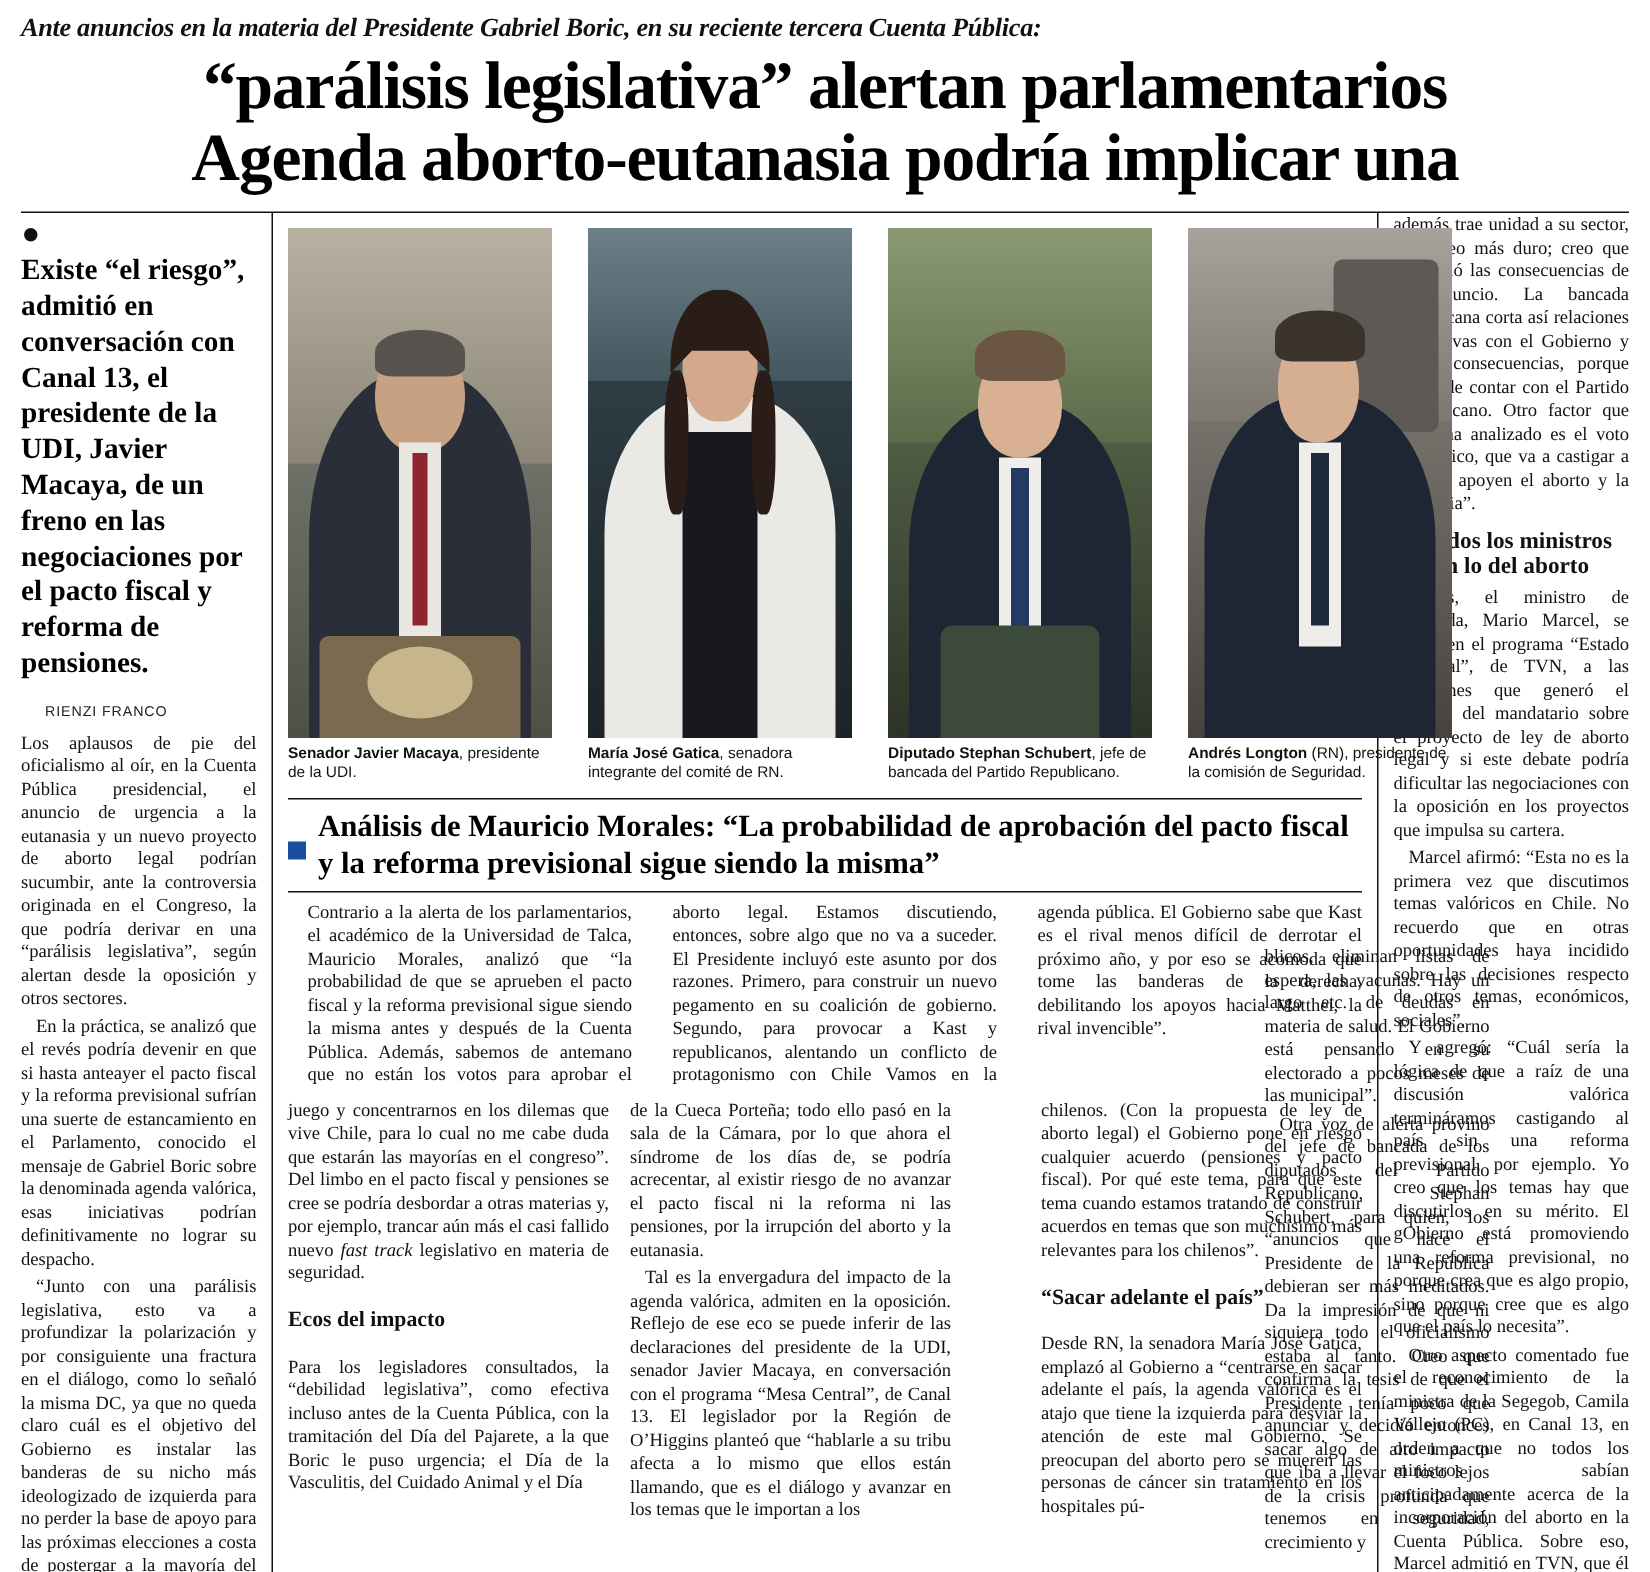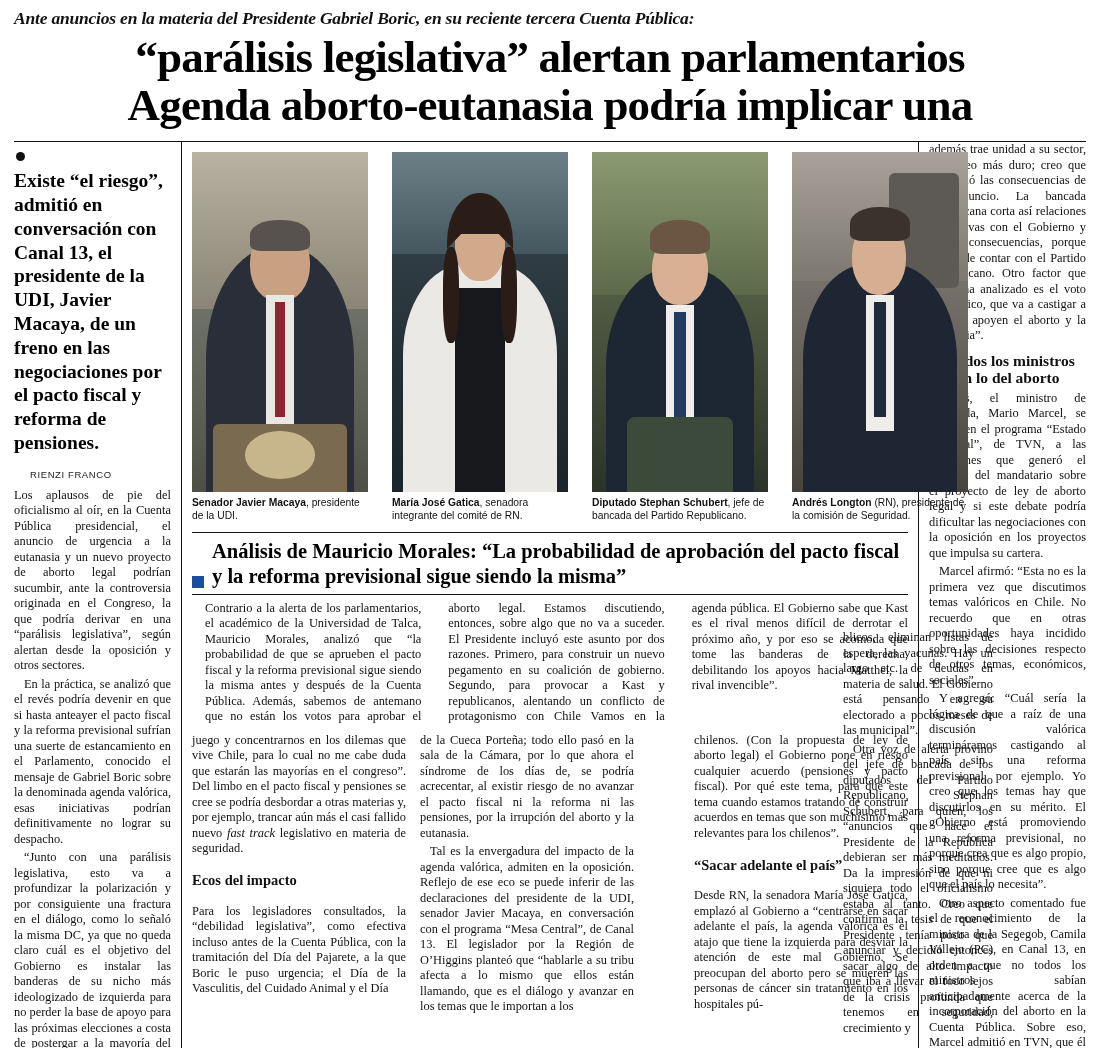--- a/index.html
+++ b/index.html
@@ -142,21 +142,21 @@
   .caption b { font-weight: bold; }
 
   
   .ph-bg { position:absolute; inset:0; }
   .ph-sub { position:absolute; }
 
   
   .analysis-rule { border-top: 1.5px solid #111; margin: 10px 0 6px 0; }
   .analysis-head {
     display: flex;
-    align-items: flex-end;
+    align-items: center;
     gap: 8px;
     font-family: "Liberation Serif", serif;
     font-weight: bold;
     font-size: 20.5px;
     line-height: 1.18;
     color: #000;
     padding-bottom: 6px;
   }
   .sq {
     width: 12px; height: 12px; background: #1a4fa0;

